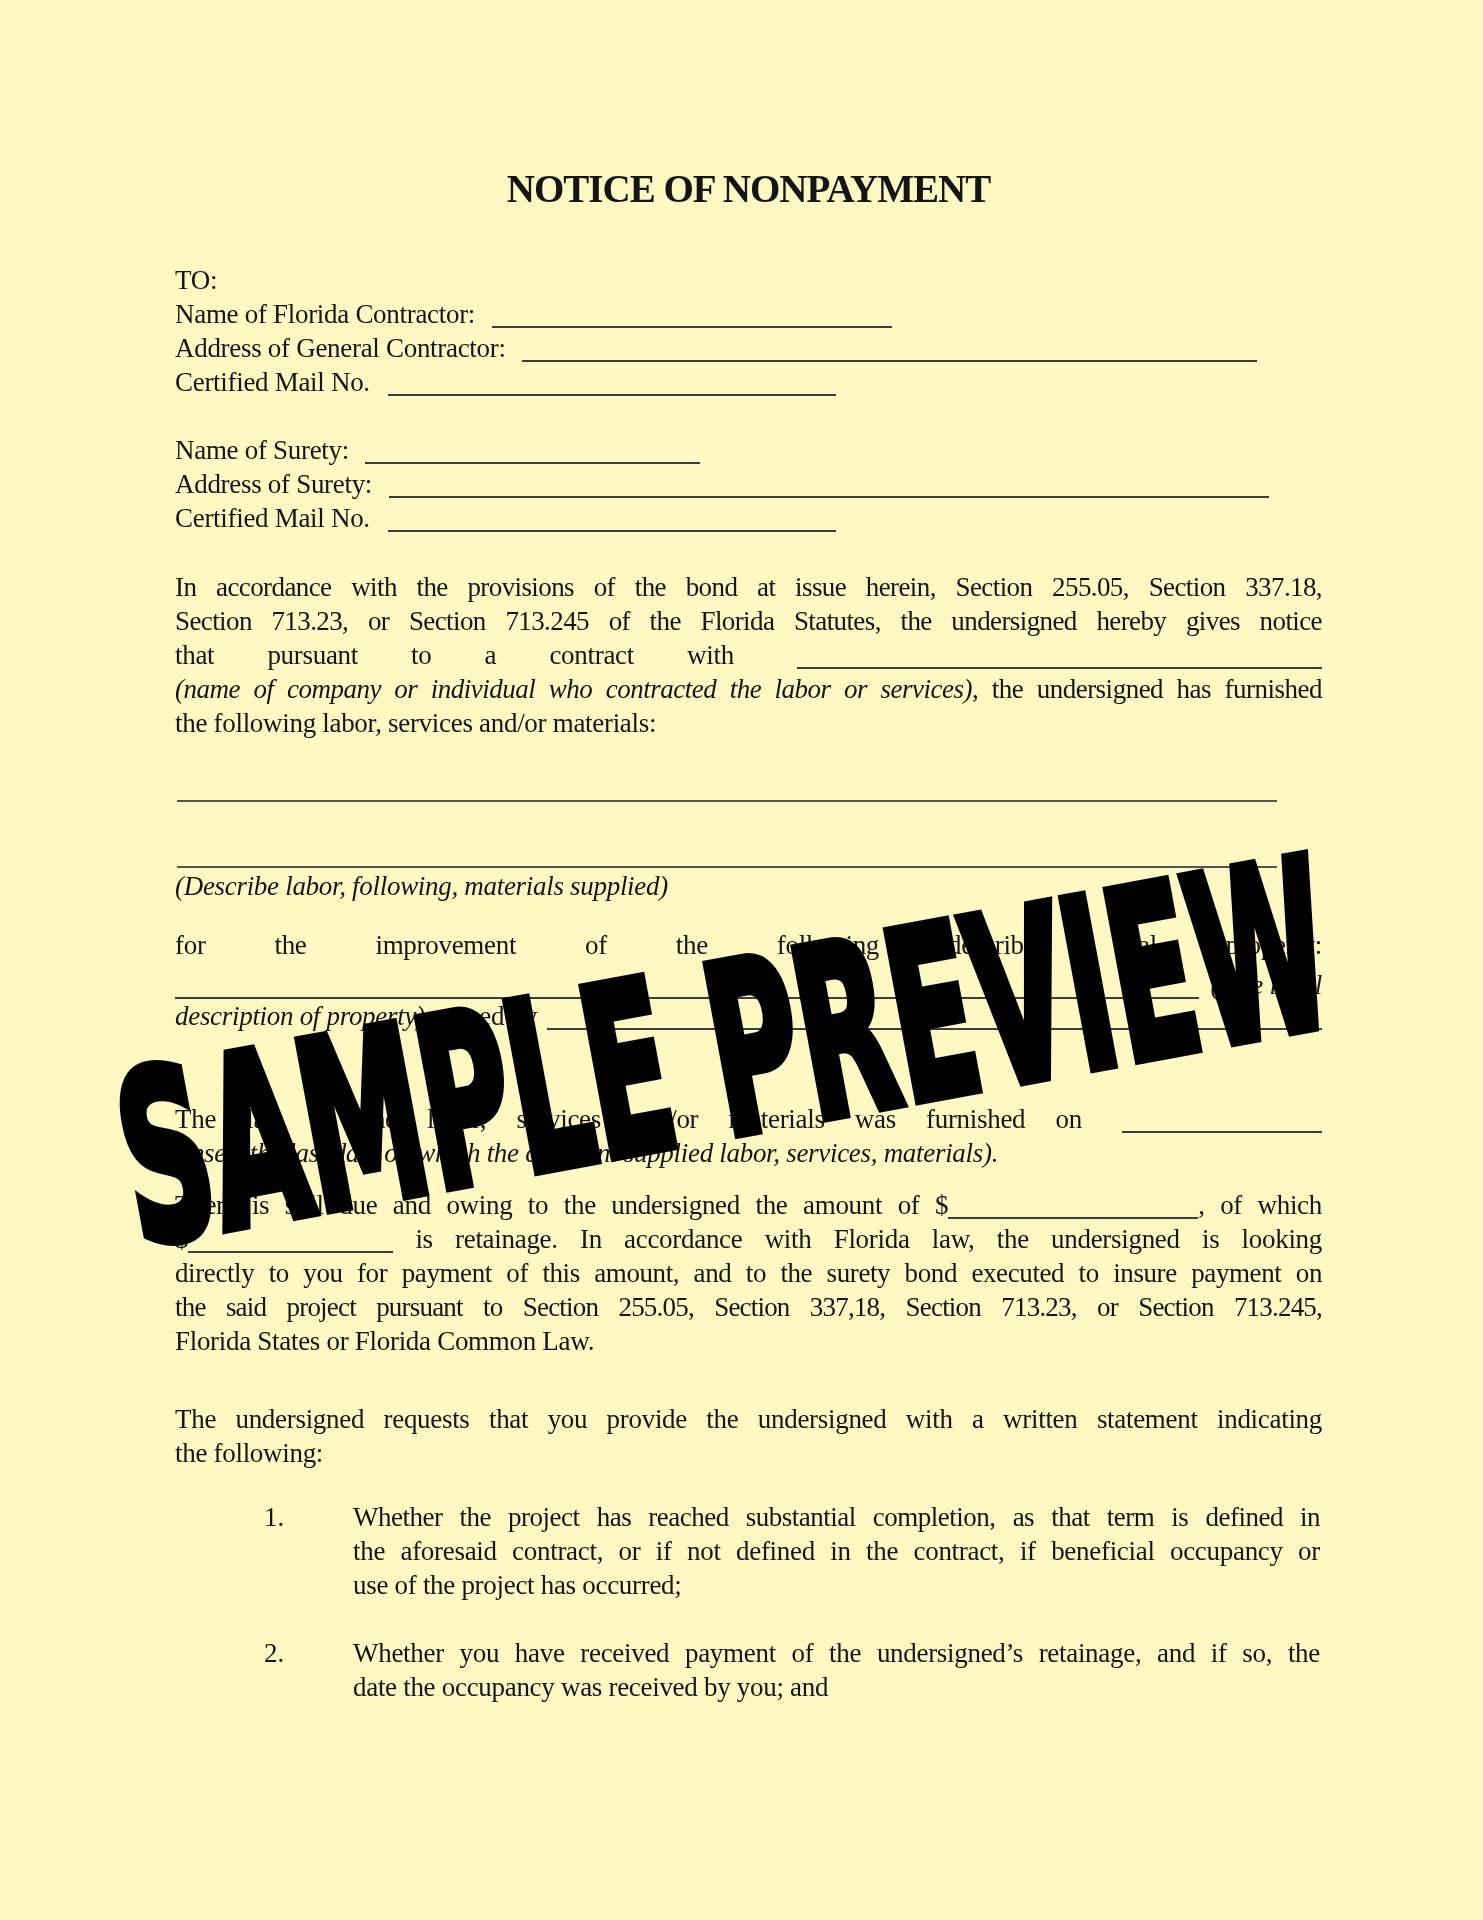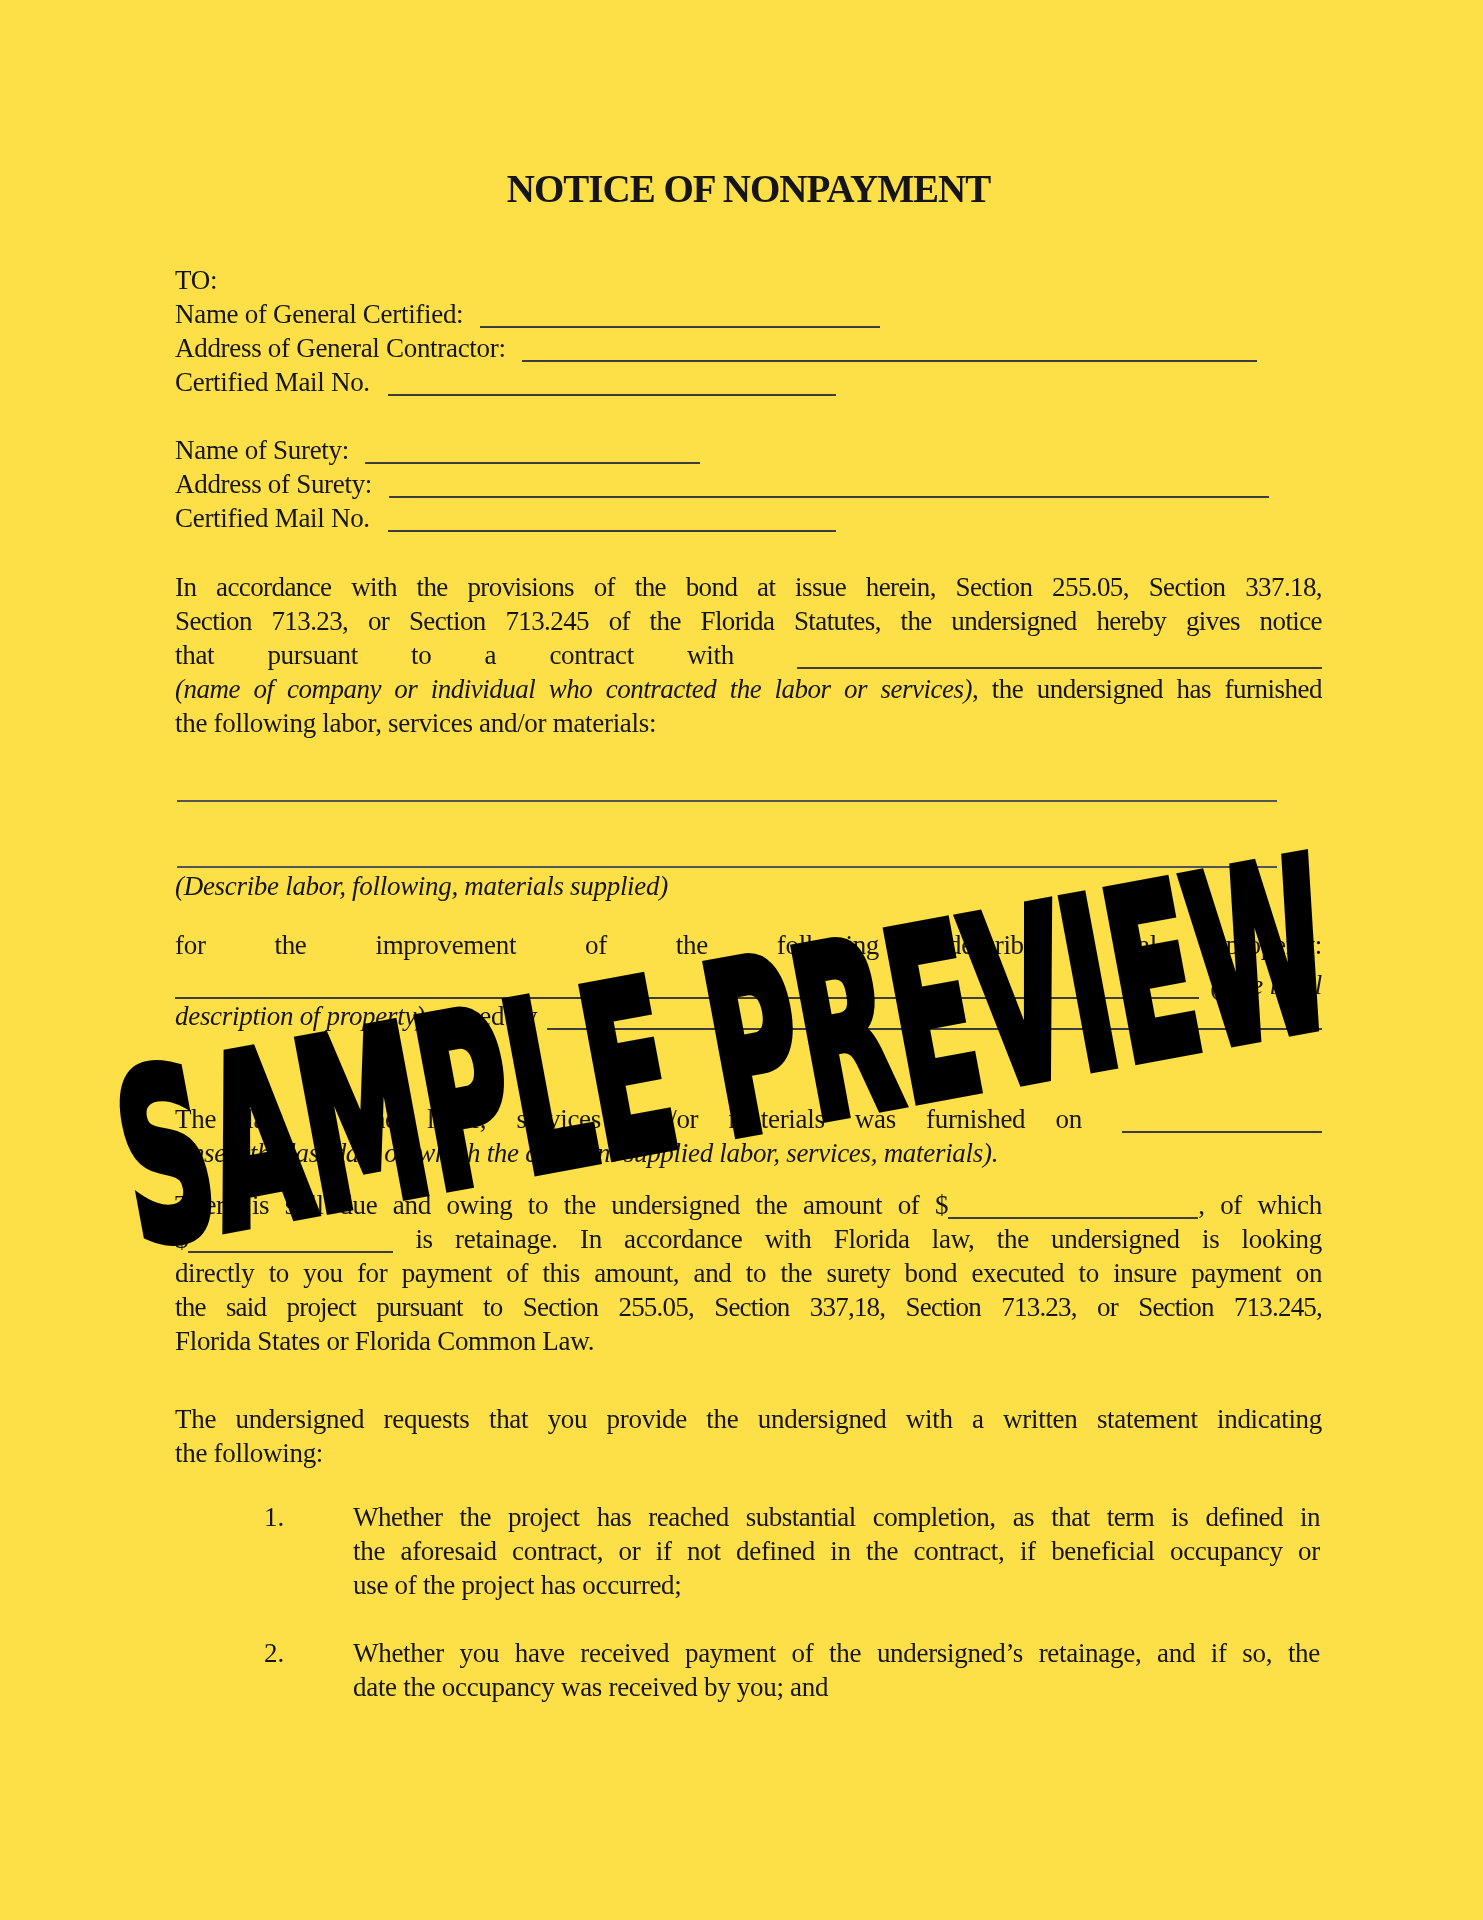--- a/index.html
+++ b/index.html
@@ -1,16 +1,16 @@
 <!DOCTYPE html>
 <html><head>
 <meta charset="utf-8">
 <style>
   html,body{margin:0;padding:0;background:#ffffff;}
-  .page{position:relative;width:1483px;height:1920px;background:#fde047;overflow:hidden;
+  .page{position:relative;width:1483px;height:1920px;background:#fef9c3;overflow:hidden;
         font-family:"Liberation Serif", serif;color:#151515;}
   .title{position:absolute;left:175px;top:166px;width:1147px;text-align:center;
          font-size:39px;font-weight:bold;letter-spacing:-1px;white-space:nowrap;}
   .r{position:absolute;left:175px;width:1147px;font-size:27px;line-height:34px;
      letter-spacing:-0.3px;white-space:nowrap;}
   .jl{text-align:justify;text-align-last:justify;white-space:normal;}
   .fx{display:flex;align-items:baseline;}
   .it{font-style:italic;}
   .blank{display:inline-block;height:24px;border-bottom:2px solid #3d3d3d;vertical-align:-5px;}
   .fblank{flex:1 1 auto;height:1px;border-bottom:2px solid #3d3d3d;transform:translateY(5px);}
@@ -24,21 +24,21 @@
 </style>
 </head>
 <body>
 
 <div class="page">
 
   <div class="title">NOTICE OF NONPAYMENT</div>
 
   <div class="r" style="top:263px">TO:</div>
   <div class="r" style="top:297px">
-    <span>Name of General Certified:</span>
+    <span>Name of Florida Contractor:</span>
     <span class="blank" style="width:400px;margin-left:10px"></span>
   </div>
   <div class="r" style="top:331px">
     <span>Address of General Contractor:</span>
     <span class="blank" style="width:735px;margin-left:10px"></span>
   </div>
   <div class="r" style="top:365px">
     <span>Certified Mail No.</span>
     <span class="blank" style="width:448px;margin-left:12px"></span>
   </div>

